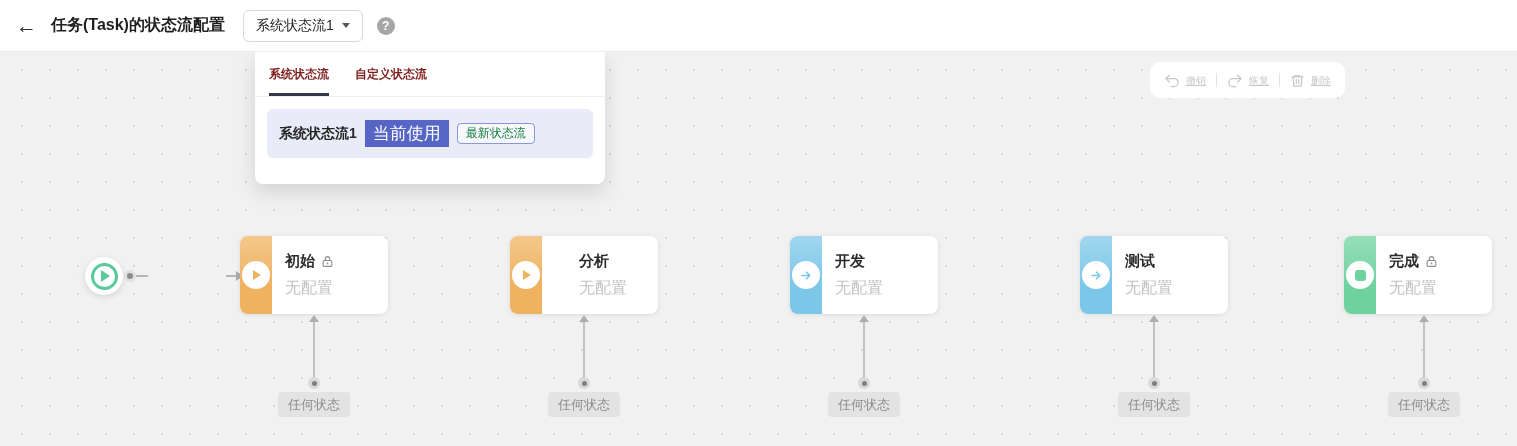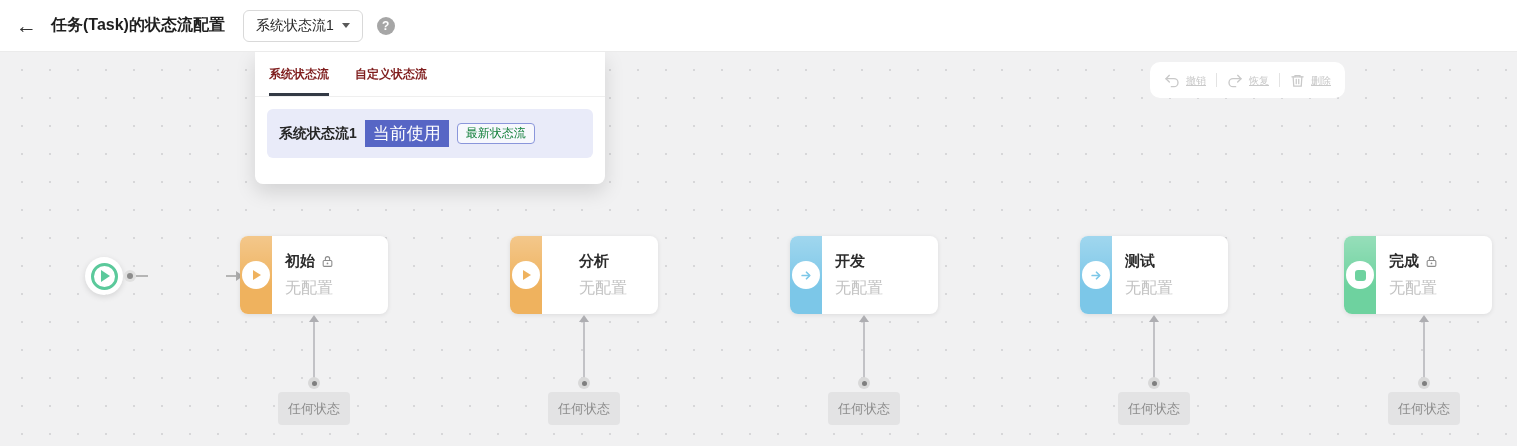--- a/index.html
+++ b/index.html
@@ -87,21 +87,21 @@
   .node-sub { font-size:16px; color:#c2c2c2; }
 
   
   .v-line { position:absolute; width:1.5px; background:#c2c2c6; top:270px; height:58px; }
   .arrow-up-head { position:absolute; top:263px; width:0; height:0;
     border-left:5px solid transparent; border-right:5px solid transparent;
     border-bottom:7px solid #aeaeb2; }
   .any-dot { position:absolute; top:325px; width:12px; height:12px; border-radius:50%;
     background:#d9d9d9; display:flex; align-items:center; justify-content:center; }
   .any-dot-inner { width:5px; height:5px; border-radius:50%; background:#7f7f7f; }
-  .any-pill { position:absolute; top:340px; transform:translateX(-50%); height:33px;
+  .any-pill { position:absolute; top:340px; transform:translateX(-50%); height:25px;
     background:#e3e3e4; border-radius:4px; display:flex; align-items:center;
     padding:0 10px; font-size:13px; color:#8c8c8c; cursor:pointer; white-space:nowrap; }
 
   svg { display:block; }
 </style>
 </head>
 <body>
 
 <div class="app-header">
   <span class="back-btn">←</span>

